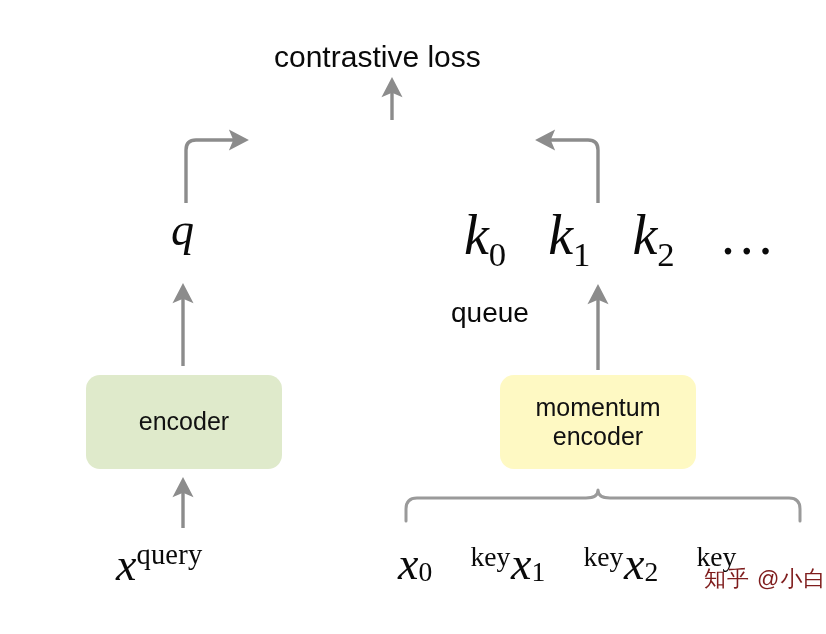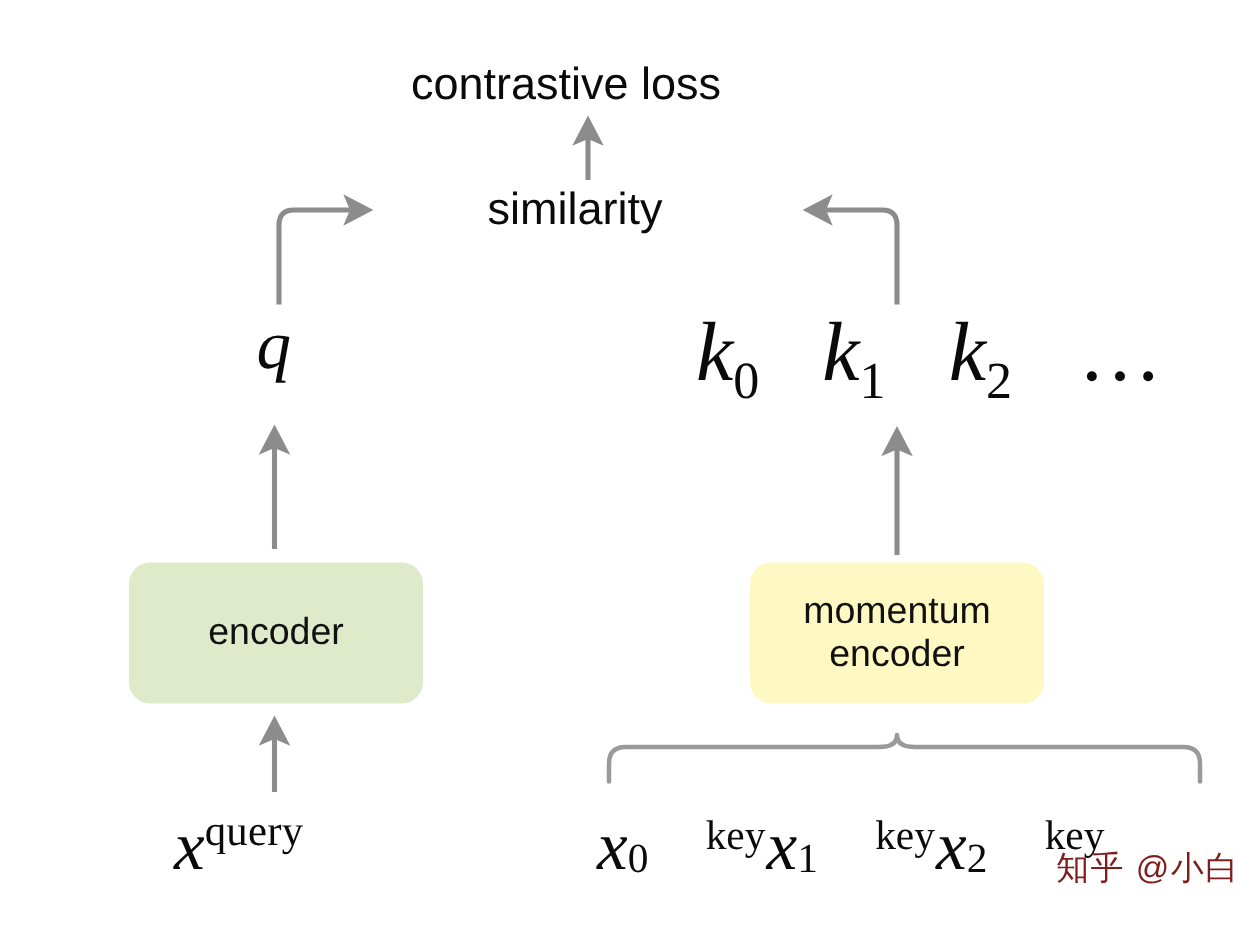--- a/index.html
+++ b/index.html
@@ -190,22 +190,22 @@
              L 586 498
              Q 598 498 598 490
              Q 598 498 610 498
              L 789 498
              Q 800 498 800 509
              L 800 521" fill="none" stroke="#9a9a9a" stroke-width="3" stroke-linecap="round" stroke-linejoin="round"></path>
   </svg>
 
   <div class="lbl" id="contrastive-loss-label">contrastive loss</div>
 
-  <div class="lbl" id="similarity-label">similarity</div>
-
+
+  <div class="lbl" id="queue-label">queue</div>
 
   <div class="math" id="q-symbol">
     <i>q</i>
   </div>
 
   <div class="math" id="k-symbols">
     <span class="stack"><i>k</i><span class="sub">0</span></span>
     <span style="display:inline-block;width:14px"></span>
     <span class="stack"><i>k</i><span class="sub">1</span></span>
     <span style="display:inline-block;width:14px"></span>

